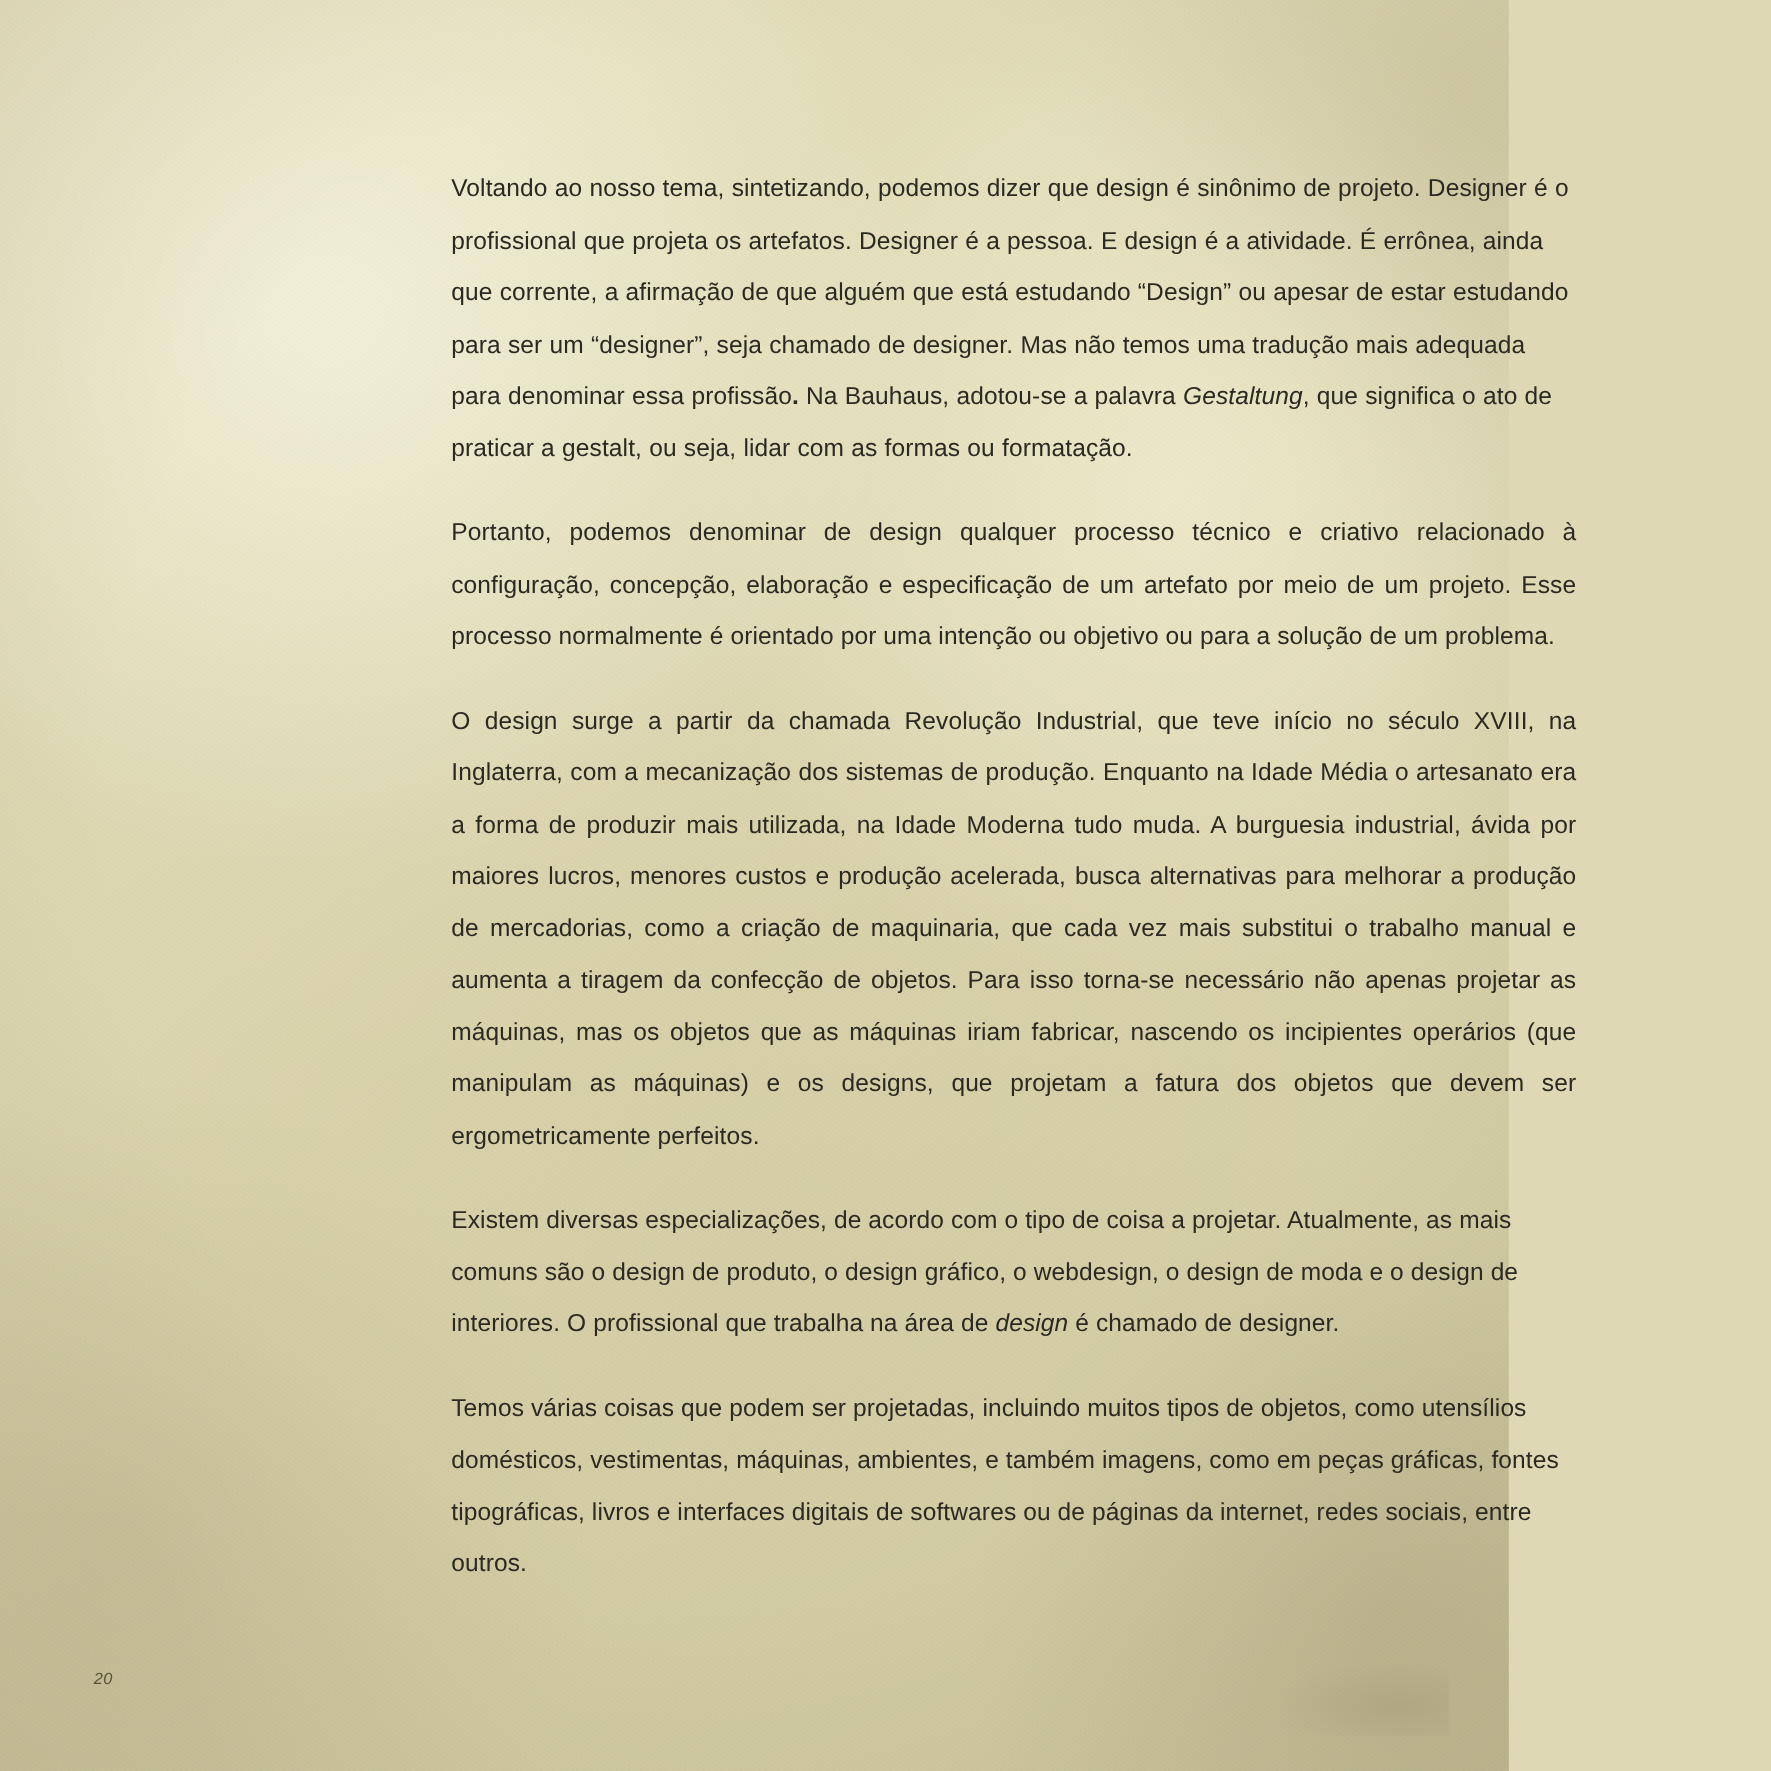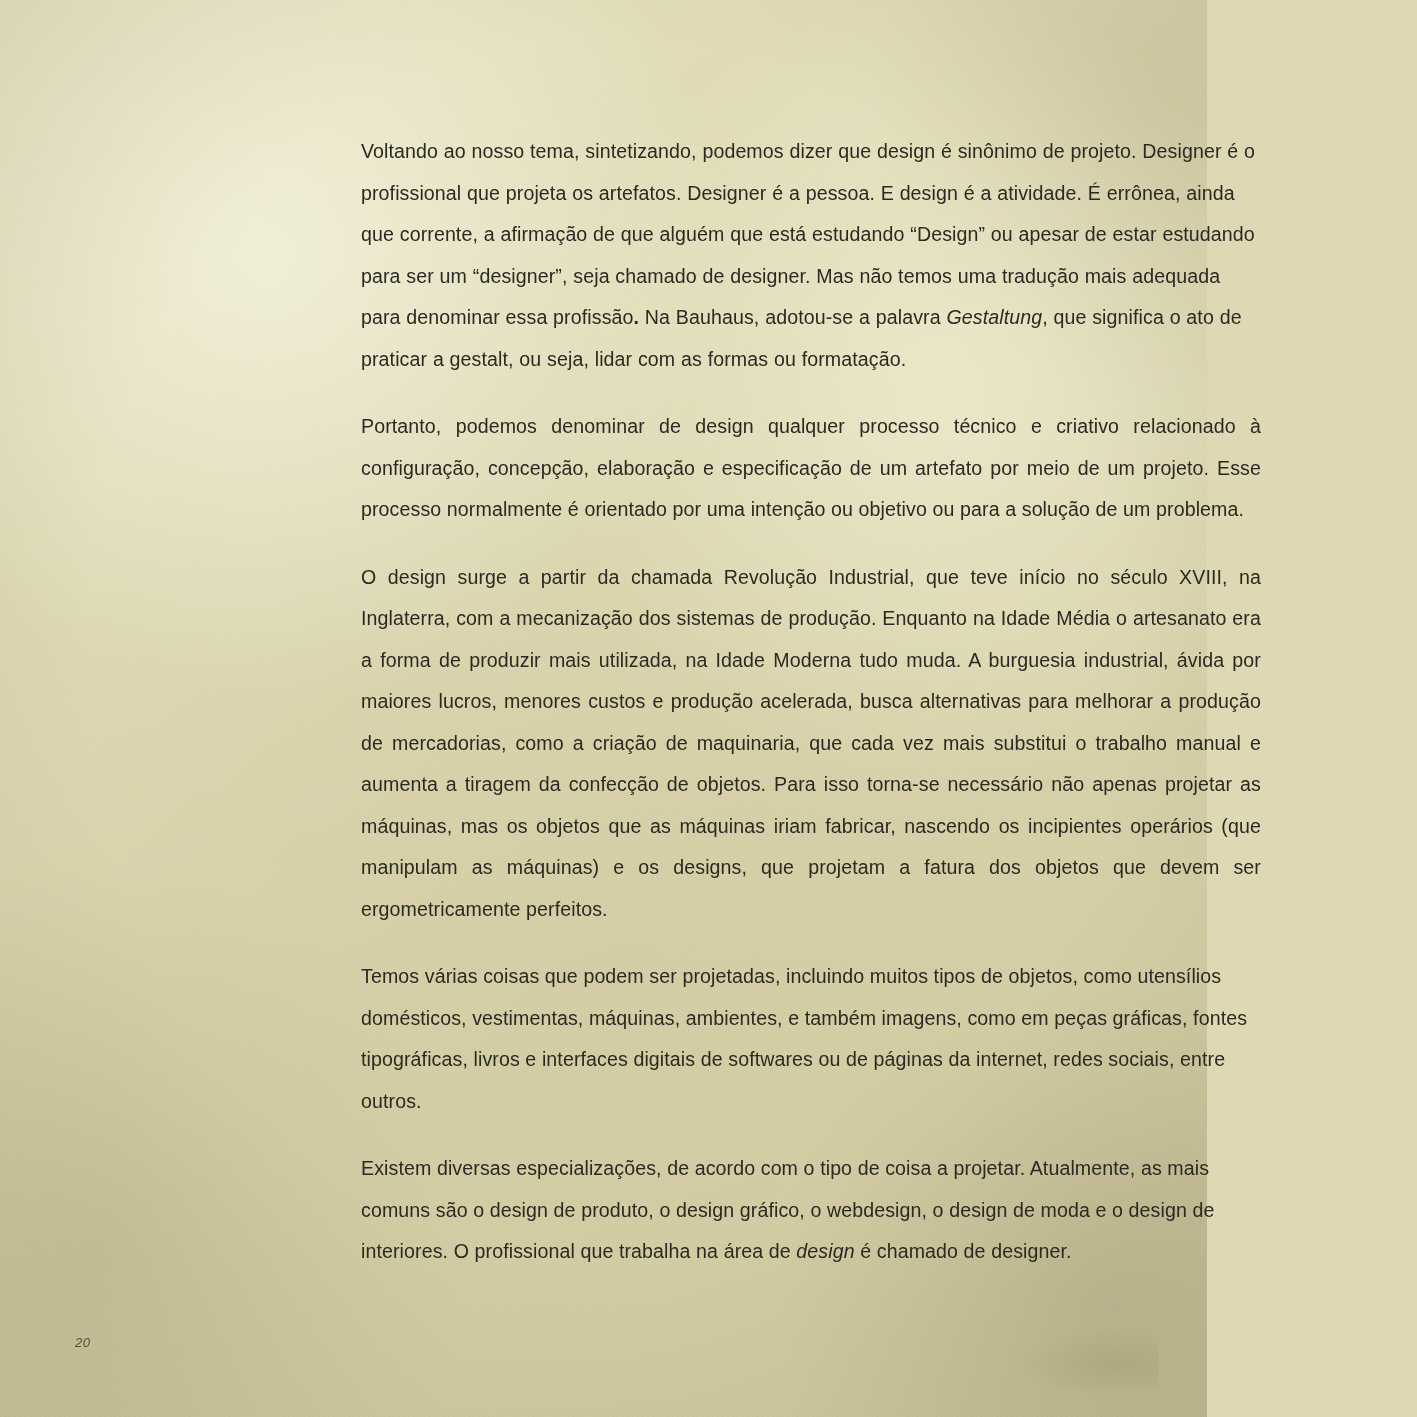--- a/index.html
+++ b/index.html
@@ -105,19 +105,19 @@
 <div class="page">
 
   <div class="grain"></div>
   <div class="vignette"></div>
   <div class="corner-smudge"></div>
 
   <div class="text-column">
     <p class="para p1">Voltando ao nosso tema,  sintetizando, podemos dizer que design é sinônimo de projeto. Designer é o profissional que projeta os artefatos. Designer é a pessoa. E design é a atividade. É errônea, ainda que corrente, a afirmação de que alguém que está estudando “Design” ou apesar de estar estudando para ser um “designer”, seja chamado de designer. Mas não temos uma tradução mais adequada para denominar essa profissão<span class="bold-dot">. </span>Na Bauhaus, adotou-se a palavra <em>Gestaltung</em>, que significa o ato de praticar a gestalt, ou seja, lidar com as formas ou formatação.</p>
     <p class="para p2">Portanto, podemos denominar de design qualquer processo técnico e criativo relacionado à configuração, concepção, elaboração e especificação de um artefato por meio de um projeto. Esse processo normalmente é orientado por uma intenção ou objetivo ou para a solução de um problema.</p>
     <p class="para p3">O design surge a partir da chamada Revolução Industrial, que teve início no século XVIII, na Inglaterra, com a mecanização dos sistemas de produção. Enquanto na Idade Média o artesanato era a forma de produzir mais utilizada, na Idade Moderna tudo muda. A burguesia industrial, ávida por maiores lucros, menores custos e produção acelerada, busca alternativas para melhorar a produção de mercadorias, como a criação de maquinaria, que cada vez mais substitui o trabalho manual e aumenta a tiragem da confecção de objetos. Para isso torna-se necessário não apenas projetar as máquinas, mas os objetos que as máquinas iriam fabricar, nascendo os incipientes operários (que manipulam as máquinas) e os designs, que projetam a fatura dos objetos que devem ser ergometricamente perfeitos.</p>
+    <p class="para p5">Existem diversas especializações, de acordo com o tipo de coisa a projetar. Atualmente, as mais comuns são o design de produto, o design gráfico, o webdesign, o design de moda e o design de interiores. O profissional que trabalha na área de <em>design</em> é chamado de designer.</p>
     <p class="para p4">Temos várias coisas que podem ser projetadas, incluindo muitos tipos de objetos, como utensílios domésticos, vestimentas, máquinas, ambientes, e também imagens, como em peças gráficas, fontes tipográficas, livros e interfaces digitais de softwares ou de páginas da internet, redes sociais, entre outros.</p>
-    <p class="para p5">Existem diversas especializações, de acordo com o tipo de coisa a projetar. Atualmente, as mais comuns são o design de produto, o design gráfico, o webdesign, o design de moda e o design de interiores. O profissional que trabalha na área de <em>design</em> é chamado de designer.</p>
   </div>
 
   <div class="folio">20</div>
 
 </div>
 
 </body></html>

